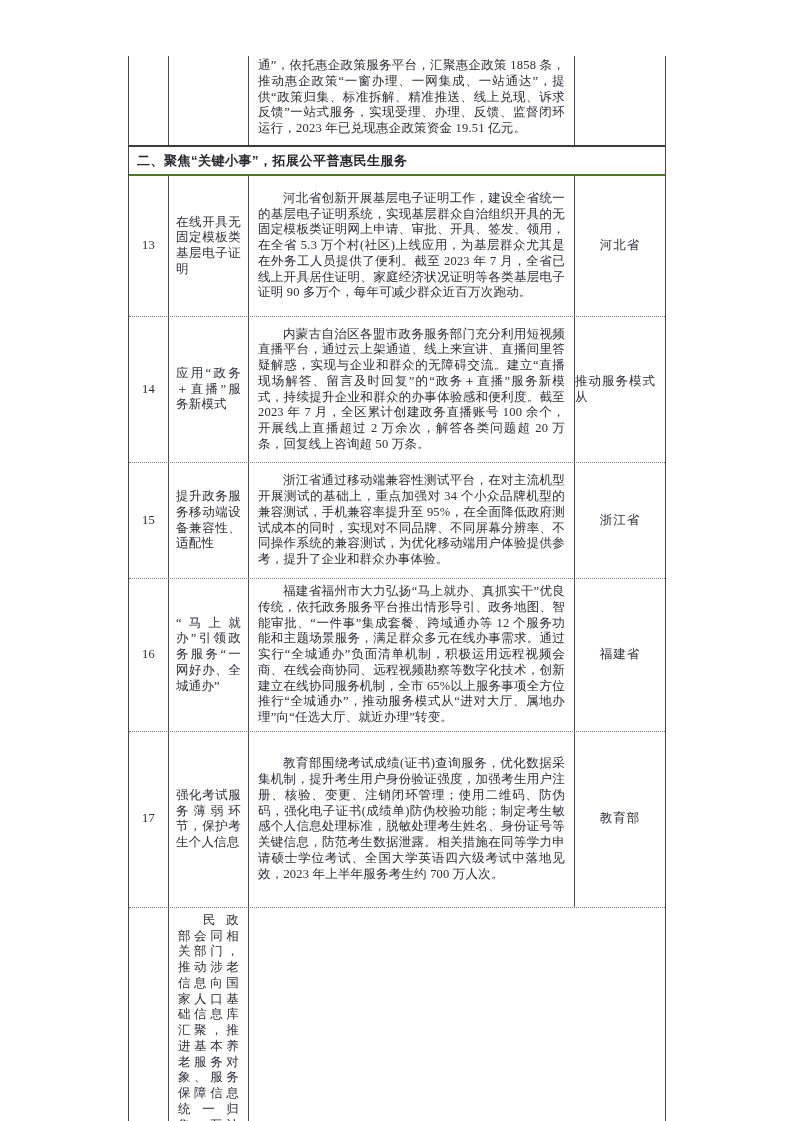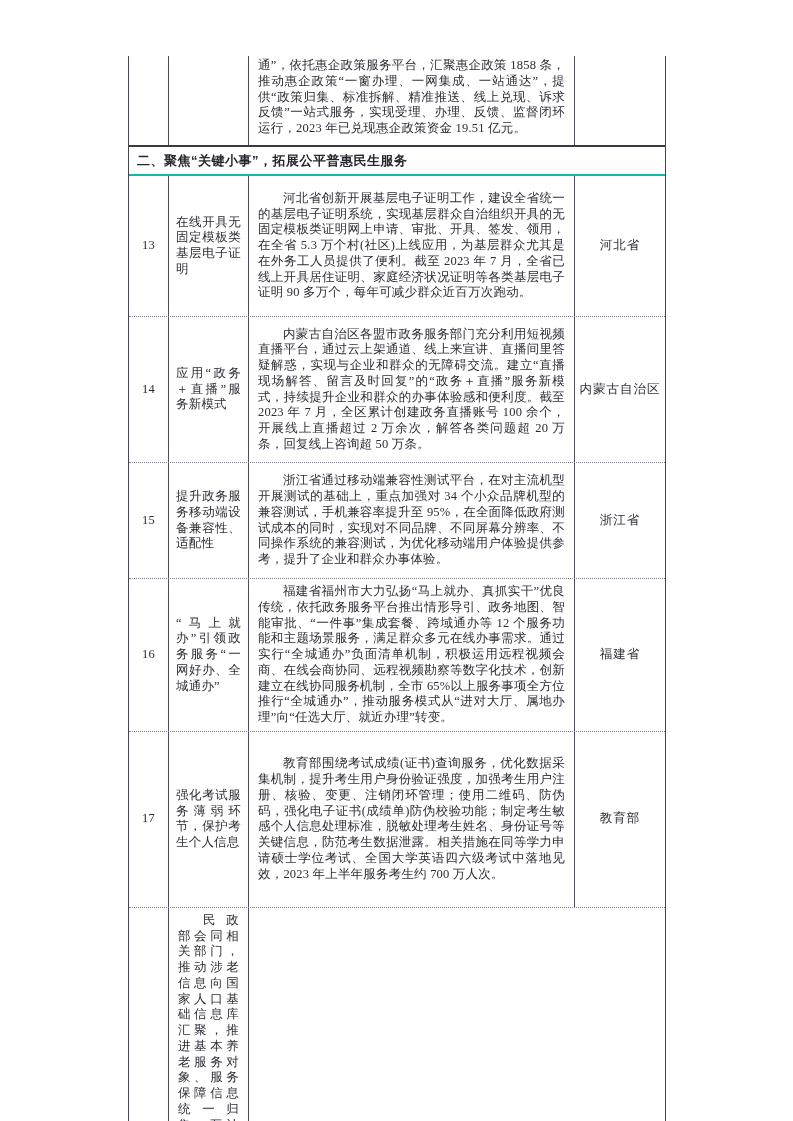--- a/index.html
+++ b/index.html
@@ -81,21 +81,21 @@
 
     <div class="row" style="min-height:89px">
       <div class="cell c-no"></div>
       <div class="cell c-title"></div>
       <div class="cell c-desc top-cont">
         <p>通”，依托惠企政策服务平台，汇聚惠企政策 1858 条，推动惠企政策“一窗办理、一网集成、一站通达”，提供“政策归集、标准拆解、精准推送、线上兑现、诉求反馈”一站式服务，实现受理、办理、反馈、监督闭环运行，2023 年已兑现惠企政策资金 19.51 亿元。</p>
       </div>
       <div class="cell c-region"></div>
     </div>
 
-    <div class="row sec-row heavy-top" style="min-height:28px;border-bottom:2px solid #14b8a6">
+    <div class="row sec-row heavy-top" style="min-height:28px;border-bottom:2px solid #4d7c0f">
       <div class="cell sec-cell">二、聚焦“关键小事”，拓展公平普惠民生服务</div>
     </div>
 
     <div class="row" style="min-height:140px">
       <div class="cell c-no">13</div>
       <div class="cell c-title">
         <span>在线开具无固定模板类基层电子证明</span>
       </div>
       <div class="cell c-desc">
         <p class="indent">河北省创新开展基层电子证明工作，建设全省统一的基层电子证明系统，实现基层群众自治组织开具的无固定模板类证明网上申请、审批、开具、签发、领用，在全省 5.3 万个村(社区)上线应用，为基层群众尤其是在外务工人员提供了便利。截至 2023 年 7 月，全省已线上开具居住证明、家庭经济状况证明等各类基层电子证明 90 多万个，每年可减少群众近百万次跑动。</p>
@@ -104,21 +104,21 @@
     </div>
 
     <div class="row sep" style="min-height:146px">
       <div class="cell c-no">14</div>
       <div class="cell c-title">
         <span>应用“政务＋直播”服务新模式</span>
       </div>
       <div class="cell c-desc">
         <p class="indent">内蒙古自治区各盟市政务服务部门充分利用短视频直播平台，通过云上架通道、线上来宣讲、直播间里答疑解惑，实现与企业和群众的无障碍交流。建立“直播现场解答、留言及时回复”的“政务＋直播”服务新模式，持续提升企业和群众的办事体验感和便利度。截至 2023 年 7 月，全区累计创建政务直播账号 100 余个，开展线上直播超过 2 万余次，解答各类问题超 20 万条，回复线上咨询超 50 万条。</p>
       </div>
-      <div class="cell c-region">内蒙古自治区</div>
+      <div class="cell c-region">推动服务模式从</div>
     </div>
 
     <div class="row sep" style="min-height:116px">
       <div class="cell c-no">15</div>
       <div class="cell c-title">
         <span>提升政务服务移动端设备兼容性、适配性</span>
       </div>
       <div class="cell c-desc">
         <p class="indent">浙江省通过移动端兼容性测试平台，在对主流机型开展测试的基础上，重点加强对 34 个小众品牌机型的兼容测试，手机兼容率提升至 95%，在全面降低政府测试成本的同时，实现对不同品牌、不同屏幕分辨率、不同操作系统的兼容测试，为优化移动端用户体验提供参考，提升了企业和群众办事体验。</p>
       </div>

